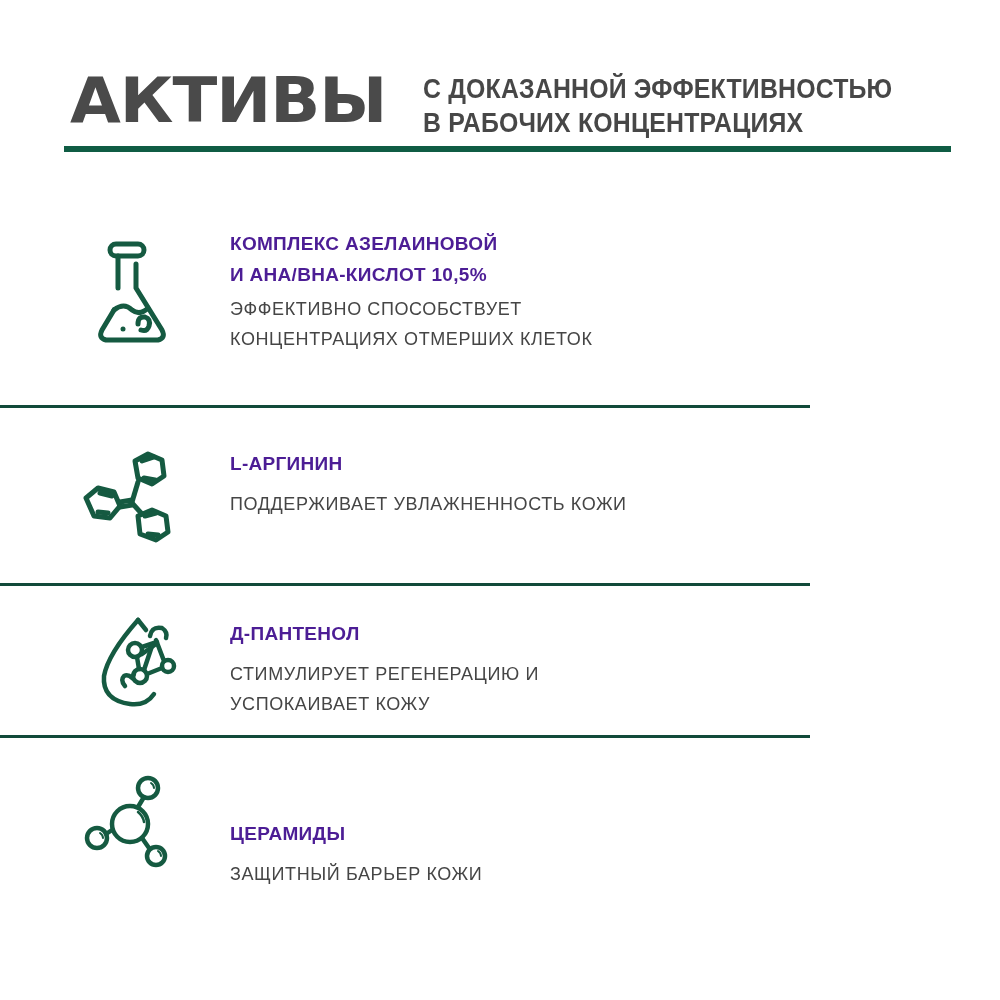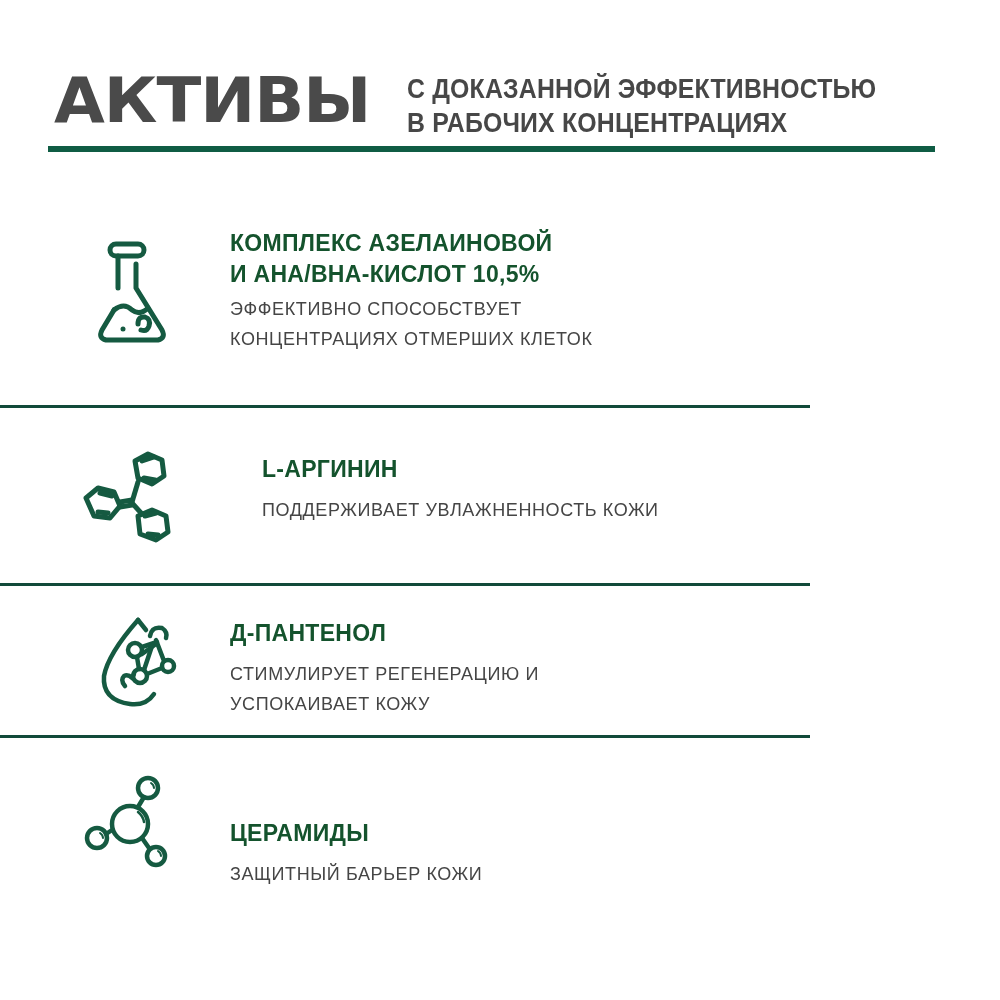--- a/index.html
+++ b/index.html
@@ -1,19 +1,19 @@
 <!DOCTYPE html>
 <html><head>
   <meta charset="utf-8">
   <style>
     * { margin: 0; padding: 0; box-sizing: border-box; }
     html, body { width: 1000px; height: 1000px; background: #ffffff; overflow: hidden; }
     body { position: relative; font-family: "Liberation Sans", sans-serif; color: #454545; }
 
-    .header { position: absolute; left: 0; top: 0; width: 864px; height: 160px; }
+    .header { position: absolute; left: 16px; top: 0; width: 864px; height: 160px; }
     .title {
       position: absolute; left: 54px; top: 66px;
       font-family: "DejaVu Sans", sans-serif;
       font-weight: bold; font-size: 62px; line-height: 70px;
       color: #4a4a4a; letter-spacing: -1px;
       transform: scaleX(1.06); transform-origin: left center;
     }
     .subtitle {
       position: absolute; left: 407px; top: 72px;
       font-family: "Liberation Sans", sans-serif;
@@ -26,22 +26,22 @@
       position: absolute; left: 48px; top: 146px; width: 887px; height: 6px;
       background: #0f5c44;
     }
 
     .item { position: absolute; left: 0; width: 1000px; }
     .icon { position: absolute; left: 0; top: 0; }
     .icon svg { display: block; }
     .text { position: absolute; left: 230px; top: 0; }
     .item-title {
       font-family: "Liberation Sans", sans-serif;
-      font-weight: bold; font-size: 23px; line-height: 31px;
-      color: #14532d; white-space: nowrap; letter-spacing: 0.3px;
+      font-weight: bold; font-size: 19px; line-height: 31px;
+      color: #4c1d95; white-space: nowrap; letter-spacing: 0.3px;
     }
     .item-title span { display: block; }
     .item-desc {
       font-family: "Liberation Sans", sans-serif;
       font-weight: normal; font-size: 18px; line-height: 30px;
       color: #454545; white-space: nowrap; letter-spacing: 0.6px;
       margin-top: 4px;
     }
     .item-desc span { display: block; }
 
@@ -101,21 +101,21 @@
       <polygon points="58,70 72,64 86,70 88,86 76,94 60,88"></polygon>
       <line x1="65" y1="70" x2="76" y2="67"></line>
       <line x1="68" y1="88" x2="78" y2="89"></line>
 
       <line x1="40" y1="56" x2="52" y2="54"></line>
       <line x1="40" y1="61" x2="52" y2="59"></line>
       <line x1="52" y1="56" x2="58" y2="36"></line>
       <line x1="52" y1="57" x2="62" y2="68"></line>
     </svg>
   </div>
-  <div class="text" style="top:14px;margin-left:32px;">
+  <div class="text" style="top:8px;">
     <div class="item-title">
       <span>L-АРГИНИН</span>
     </div>
     <div class="item-desc" style="margin-top:10px;">
       <span>ПОДДЕРЖИВАЕТ УВЛАЖНЕННОСТЬ КОЖИ</span>
     </div>
   </div>
 </div>
 <div class="divider" style="top:583px;"></div>
 

